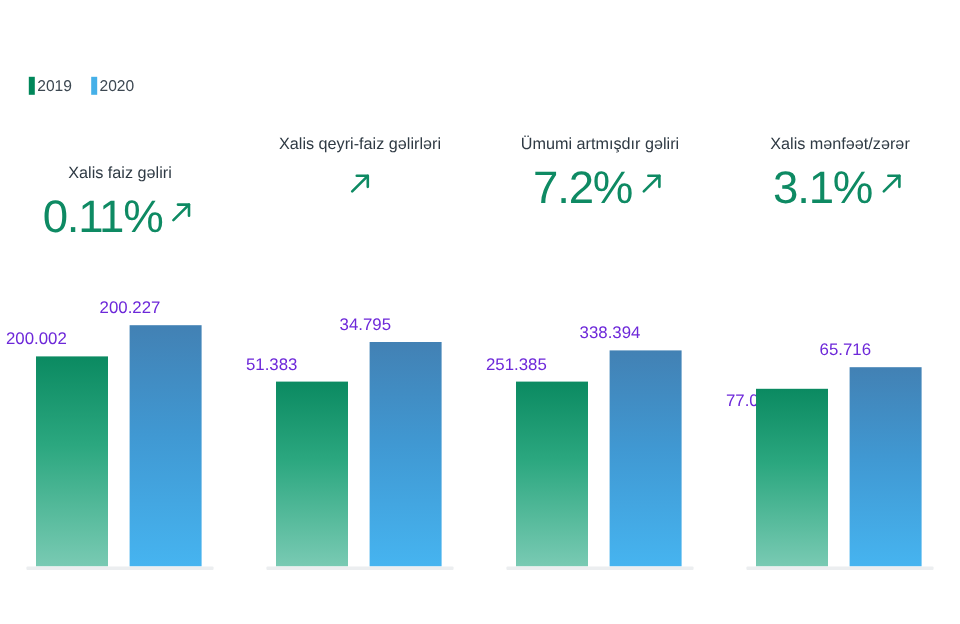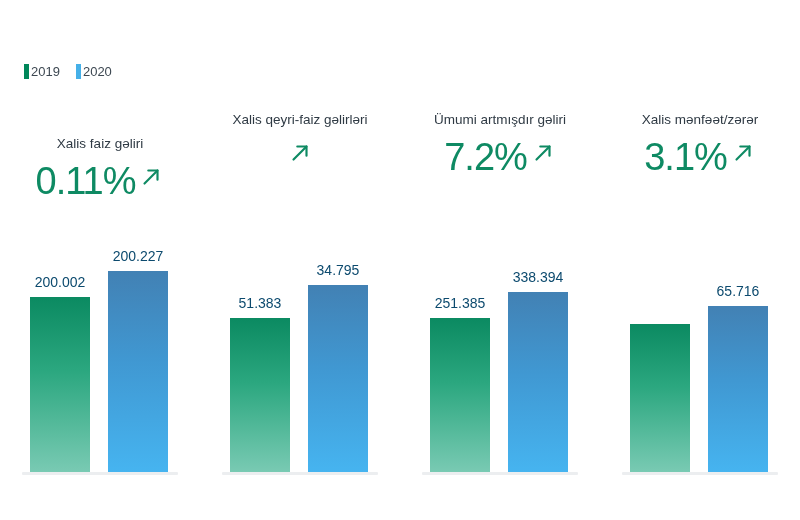--- a/index.html
+++ b/index.html
@@ -136,23 +136,22 @@
     left: 30px;
     background: linear-gradient(to bottom, #0b8a61 0%, #2ba77f 42%, #79cab3 100%);
   }
   .bar-2020 {
     left: 108px;
     background: linear-gradient(to bottom, #4281b4 0%, #4098d2 45%, #46b4f0 100%);
   }
   .bar-value {
     position: absolute;
     width: 110px;
-    text-align: center;
     font-size: 14px;
-    color: #0c4a6e;
+    color: #6d28d9;
     line-height: 1;
     white-space: nowrap;
   }
   .bar-value-2019 { left: 5px; }
   .bar-value-2020 { left: 83px; }
 </style>
 </head>
 <body>
 
 <div id="chart-root">

